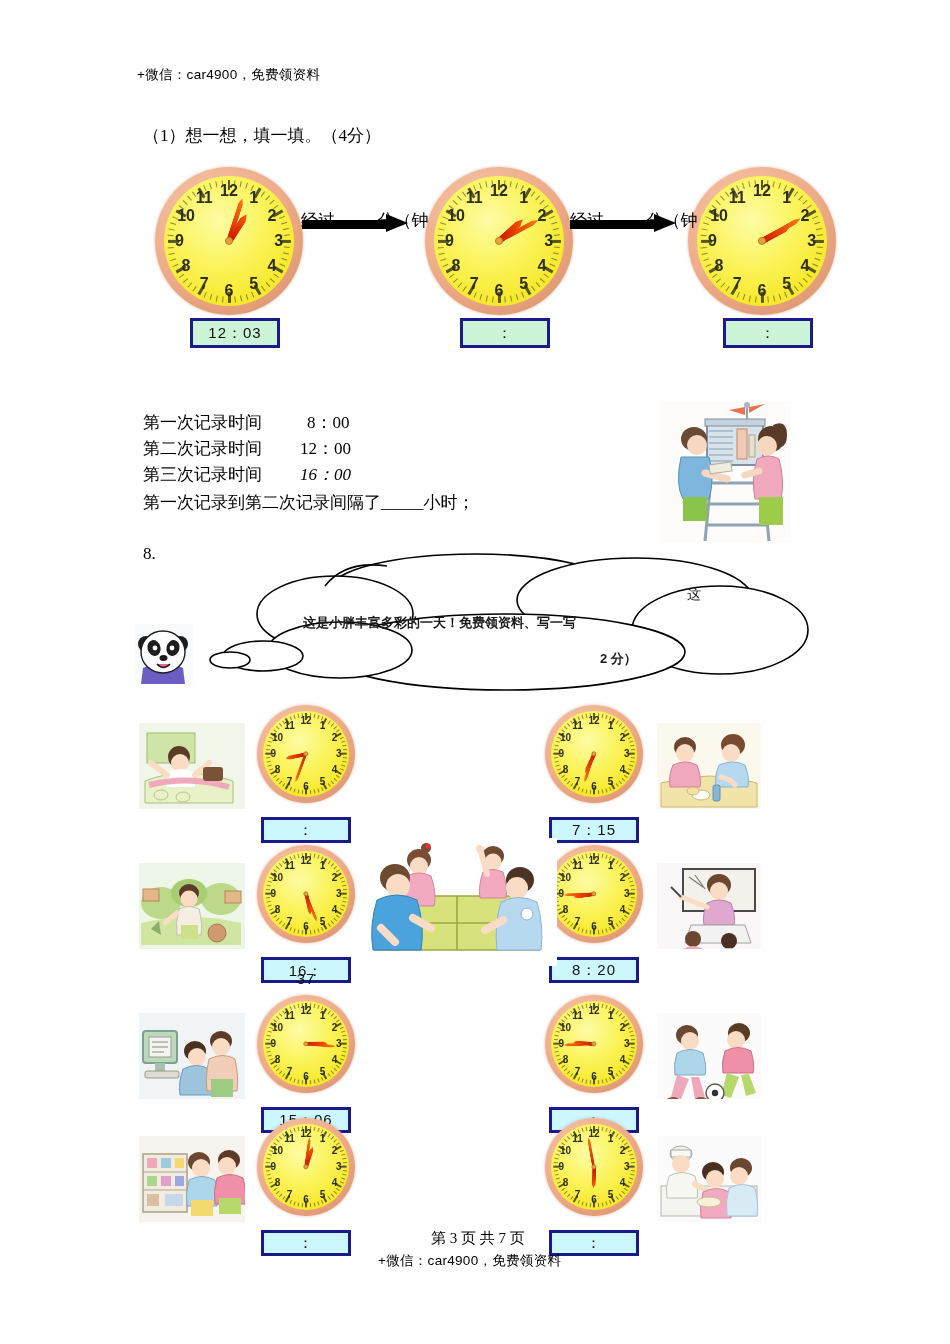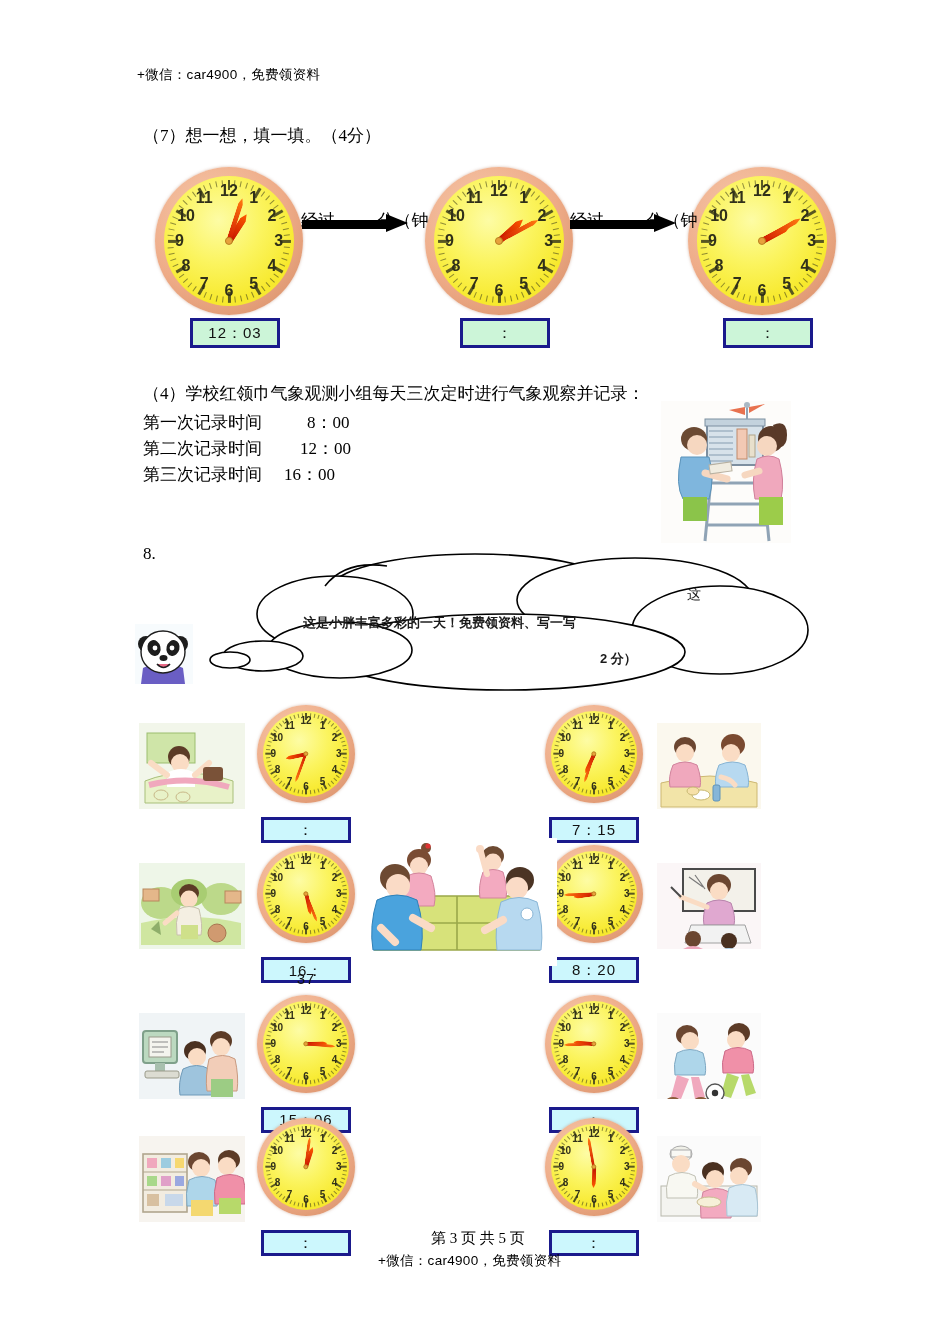--- a/index.html
+++ b/index.html
@@ -103,21 +103,21 @@
 
   .footer { position:absolute; text-align:center; font-size:15px; white-space:nowrap;}
 </style>
 </head>
 <body>
 
 <div class="page">
 
   <div class="wm" style="left:137px; top:66px;">+微信：car4900，免费领资料</div>
 
-  <div class="qline" style="left:143px; top:124px;">（7）想一想，填一填。（4分）</div>
+  <div class="qline" style="left:143px; top:124px;">（1）想一想，填一填。（4分）</div>
 
   <div id="q3-zone">
       <div class="clock" style="left: 155px; top: 167px; width: 148px; height: 148px;">
         <div class="rim"></div>
         <div class="face" style="left: 9.176px; top: 9.176px; width: 129.648px; height: 129.648px;"></div>
         <div class="ticks">
           <div class="tk" style="width: 2.96px; height: 10.656px; margin-left: -1.48px; top: 12.58px; transform-origin: 50% 61.42px; transform: rotate(0deg); opacity: 0.92;"></div>
           <div class="tk" style="width: 1.48px; height: 5.92px; margin-left: -0.74px; top: 12.58px; transform-origin: 50% 61.42px; transform: rotate(6deg); opacity: 0.62;"></div>
           <div class="tk" style="width: 1.48px; height: 5.92px; margin-left: -0.74px; top: 12.58px; transform-origin: 50% 61.42px; transform: rotate(12deg); opacity: 0.62;"></div>
           <div class="tk" style="width: 1.48px; height: 5.92px; margin-left: -0.74px; top: 12.58px; transform-origin: 50% 61.42px; transform: rotate(18deg); opacity: 0.62;"></div>
@@ -382,31 +382,31 @@
         <div class="head" style="left: 84px;"></div>
       </div>
       <div class="arrow" style="left: 570px; top: 218px; width: 106px;">
         <div class="shaft" style="width: 86px;"></div>
         <div class="head" style="left: 84px;"></div>
       </div>
       <div class="arrow-label" style="left: 301px; top: 209px;">经过 ____ 分（钟</div>
       <div class="arrow-label" style="left: 570px; top: 209px;">经过 ____ 分（钟</div>
     </div>
 
-  <div class="qline" style="left:143px; top:382px;">（4）学校红领巾气象观测小组每天三次定时进行气象观察并记录：</div>
 
   <div class="qline" style="left:143px; top:411px;">第一次记录时间</div>
   <div class="qline" style="left:307px; top:411px;">8：00</div>
 
   <div class="qline" style="left:143px; top:437px;">第二次记录时间</div>
   <div class="qline" style="left:300px; top:437px;">12：00</div>
 
   <div class="qline" style="left:143px; top:463px;">第三次记录时间</div>
-  <div class="qline" style="left:284px; top:463px;">16：00</div>
-
+  <div class="qline" style="left:300px; top:463px;font-style:italic;">16：00</div>
+
+  <div class="qline" style="left:143px; top:491px;">第一次记录到第二次记录间隔了_____小时；</div>
   <div class="qline" style="left:143px; top:544px;">8.</div>
 
   <div class="ill" style="left:661px; top:401px; width:130px; height:142px;">
     <svg width="130" height="142" viewBox="0 0 130 142">
       <rect width="130" height="142" fill="#fdfcfa"></rect>
 
       <g stroke="#8fa3b5" stroke-width="3" fill="none">
         <line x1="52" y1="58" x2="44" y2="140"></line>
         <line x1="100" y1="58" x2="108" y2="140"></line>
         <line x1="49" y1="82" x2="102" y2="82"></line>
@@ -1369,16 +1369,16 @@
       <circle cx="123" cy="11" r="4" fill="#fadbc6"></circle>
 
       <ellipse cx="163" cy="42" rx="14" ry="13" fill="#4b3424"></ellipse>
       <ellipse cx="160" cy="50" rx="11" ry="11" fill="#fadbc6"></ellipse>
       <path d="M144 64 q18-9 36 0 q7 24 4 48 l-44 0 q-3-24 4-48z" fill="#b7d9f0" stroke="#8ab6d6"></path>
       <path d="M146 82 l-18 10" stroke="#fadbc6" stroke-width="8" stroke-linecap="round"></path>
       <circle cx="170" cy="76" r="6" fill="#fff" stroke="#8ab6d6"></circle>
     </svg>
   </div>
 
-  <div class="footer" style="left:431px; top:1229px;">第 3 页 共 5 页</div>
+  <div class="footer" style="left:431px; top:1229px;">第 3 页 共 7 页</div>
   <div class="wm" style="left:378px; top:1252px;">+微信：car4900，免费领资料</div>
 
 </div>
 
 </body></html>

